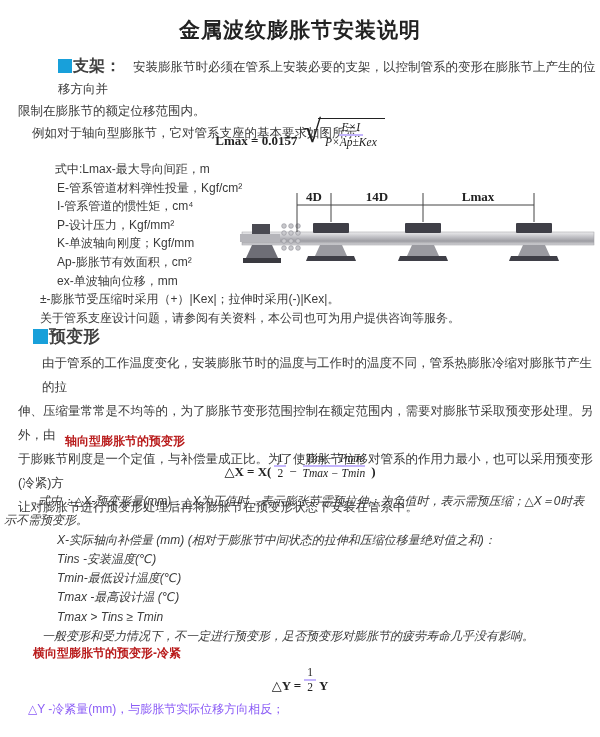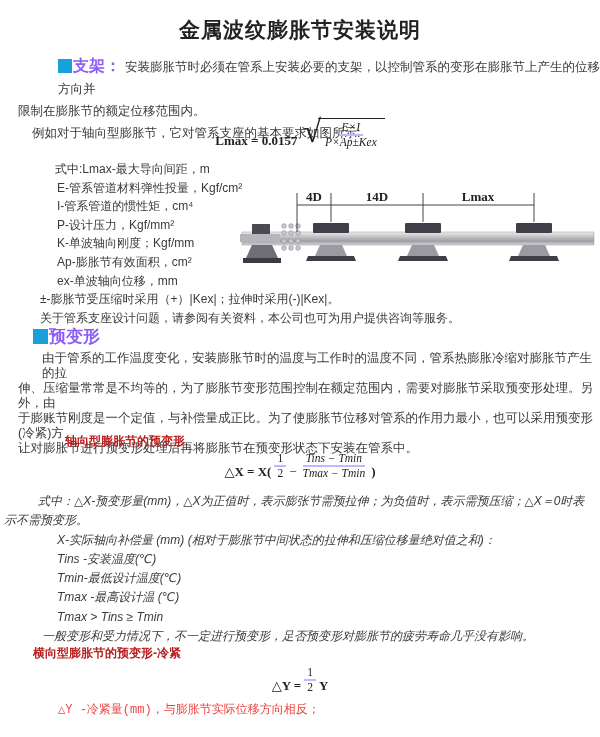--- a/index.html
+++ b/index.html
@@ -8,21 +8,21 @@
   .abs{position:absolute;left:0;right:0;}
   
   #title{top:16px;text-align:center;font-size:21px;font-weight:bold;color:#222;letter-spacing:1px;}
   
   #sec1{top:55px;font-size:12.5px;line-height:22px;color:#3a3a3a;}
   .l1{padding-left:58px;}
   .l2{padding-left:18px;}
   .l3{padding-left:32px;}
   .marker{display:inline-block;width:14px;height:14px;background:#18a0da;vertical-align:-2px;margin-right:1px;}
   .marker.big{width:15px;height:15px;}
-  .sec-label{color:#8b5cf6;font-size:16px;font-weight:bold;margin-right:4px;}
+  .sec-label{color:#404040;font-size:16px;font-weight:bold;margin-right:12px;}
   
   .formula{display:flex;justify-content:center;align-items:flex-end;
            font-family:"Liberation Serif","DejaVu Serif",serif;color:#222;font-size:13px;}
   #formula1{top:118px;}
   #formula2{top:452px;}
   #formula3{top:666px;}
   .f-bold{font-weight:bold;}
   .frac{display:inline-flex;flex-direction:column;align-items:center;vertical-align:middle;
         font-size:11.5px;line-height:13px;margin:0 3px;}
   .frac .num{border-bottom:2px solid #c4b5fd;padding:0 3px;}
@@ -34,32 +34,32 @@
   .sqrt-body .frac{margin:0;}
   
   #defs{top:160px;font-size:12px;line-height:18.6px;color:#3a3a3a;}
   .d-lead{padding-left:55px;}
   .d-item{padding-left:57px;}
   .d-pm{padding-left:40px;}
   .d-consult{padding-left:40px;}
   
   #preheader{top:325px;padding-left:33px;}
   #preheader .sec-label{font-size:17px;}
-  #prepara{top:351px;font-size:12.5px;line-height:15px;color:#3a3a3a;}
+  #prepara{top:351px;font-size:12.5px;line-height:24px;color:#3a3a3a;}
   .p-ind{padding-left:42px;}
   .p-flat{padding-left:18px;}
   .subhead{color:#b91c1c;font-size:12px;font-weight:bold;}
   #axialhead{top:431px;padding-left:65px;}
   #axialnotes{top:492px;font-size:12px;line-height:19.3px;color:#3a3a3a;font-style:italic;}
   .n0{padding-left:38px;}
   .n1{padding-left:4px;}
   .nit{padding-left:57px;}
   .n7{padding-left:42px;}
   #lateralhead{top:643px;padding-left:33px;}
-  #finalnote{top:701px;font-size:12px;color:#ef4444;padding-left:58px;font-family:Liberation Mono, monospace;}
+  #finalnote{top:701px;font-size:12px;color:#8b5cf6;padding-left:28px;}
   
   #diagram{position:absolute;left:238px;top:186px;width:360px;height:88px;}
   text.dim{font-family:"Liberation Serif","DejaVu Serif",serif;font-weight:bold;font-size:13px;fill:#222;}
 </style>
 </head>
 <body>
 
 <div id="title" class="abs">金属波纹膨胀节安装说明</div>
 
 <div id="sec1" class="abs">

